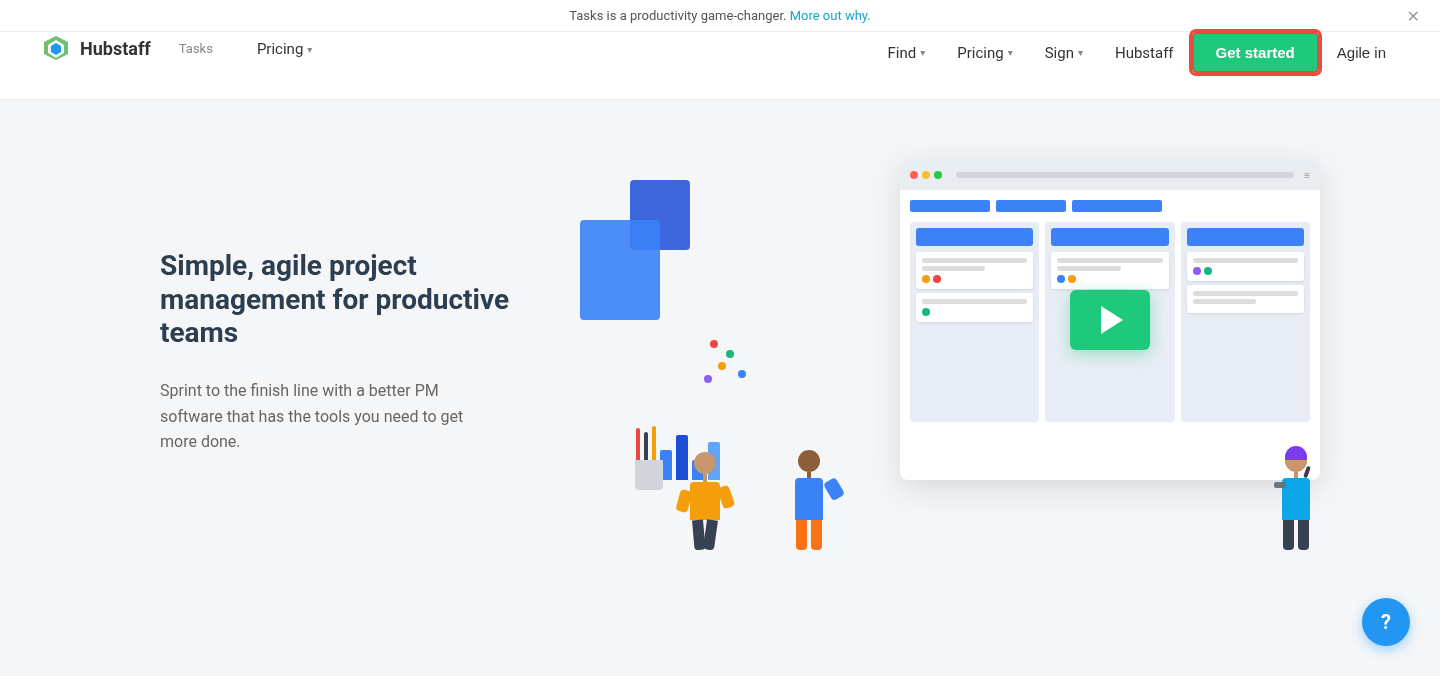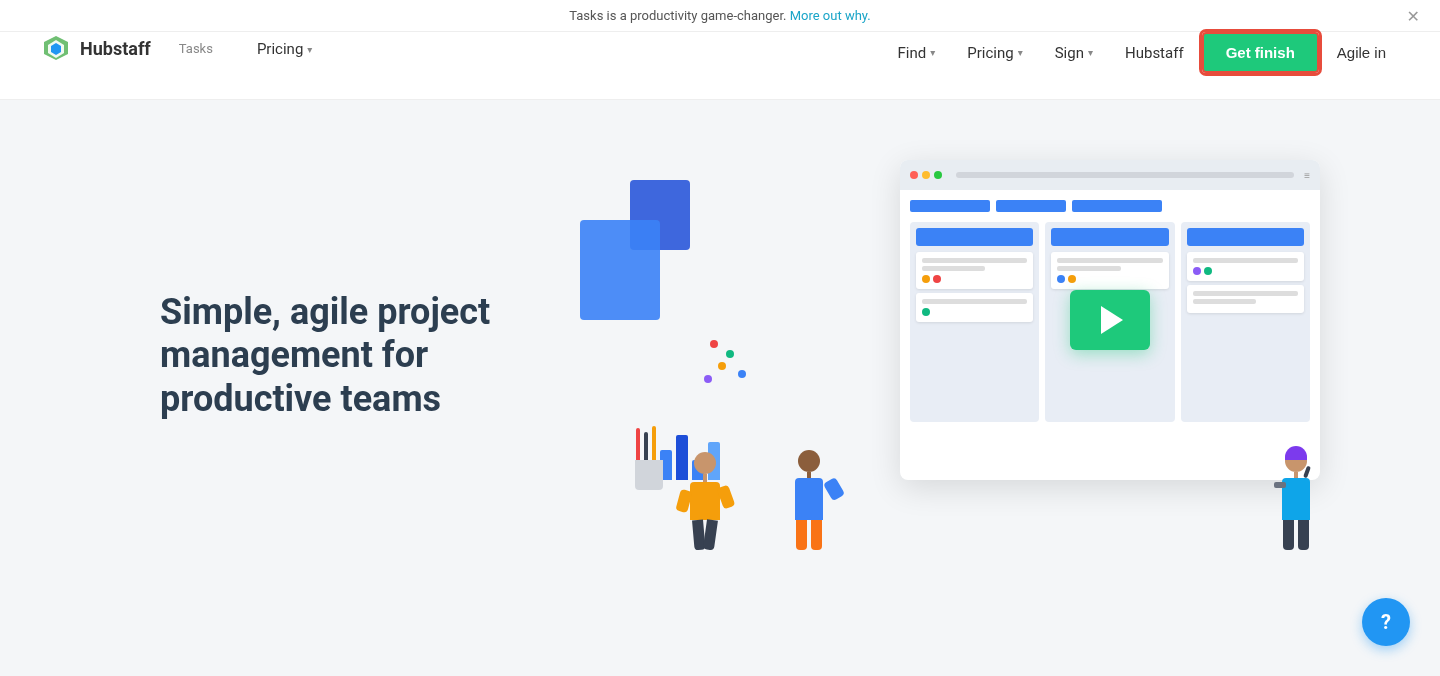--- a/index.html
+++ b/index.html
@@ -113,21 +113,21 @@
       padding: 60px 120px 60px 160px;
       min-height: 520px;
       position: relative;
       overflow: hidden;
     }
     .hero-content {
       flex: 0 0 420px;
       z-index: 2;
     }
     .hero-title {
-      font-size: 36px;
+      font-size: 28px;
       font-weight: 700;
       color: #2c3e50;
       line-height: 1.2;
       margin-bottom: 28px;
     }
     .hero-subtitle {
       font-size: 16px;
       color: #666;
       line-height: 1.6;
       margin-bottom: 36px;
@@ -357,28 +357,29 @@
       <span>Pricing</span>
       <span class="nav-chevron">▾</span>
     </a>
     <a class="nav-item" href="#">
       <span>Sign</span>
       <span class="nav-chevron">▾</span>
     </a>
     <a class="nav-item" href="#">
       <span>Hubstaff</span>
     </a>
-    <button class="btn-get-started">Get finish</button>
+    <button class="btn-get-started">Get started</button>
     <button class="btn-signin">Agile in</button>
   </div>
 </nav>
 
 <section class="hero">
   <div class="hero-content">
     <h1 class="hero-title">Simple, agile project management for productive teams</h1>
+    <p class="hero-subtitle">Sprint to the finish line with a better PM software that has the tools you need to get more done.</p>
   </div>
 
   <div class="hero-illustration">
 
     <div class="blue-block-2"></div>
     <div class="blue-block-1"></div>
 
     <div class="bar-chart-el">
       <div class="bar" style="height:30px;background:#3b82f6;"></div>
       <div class="bar" style="height:45px;background:#1d4ed8;"></div>

